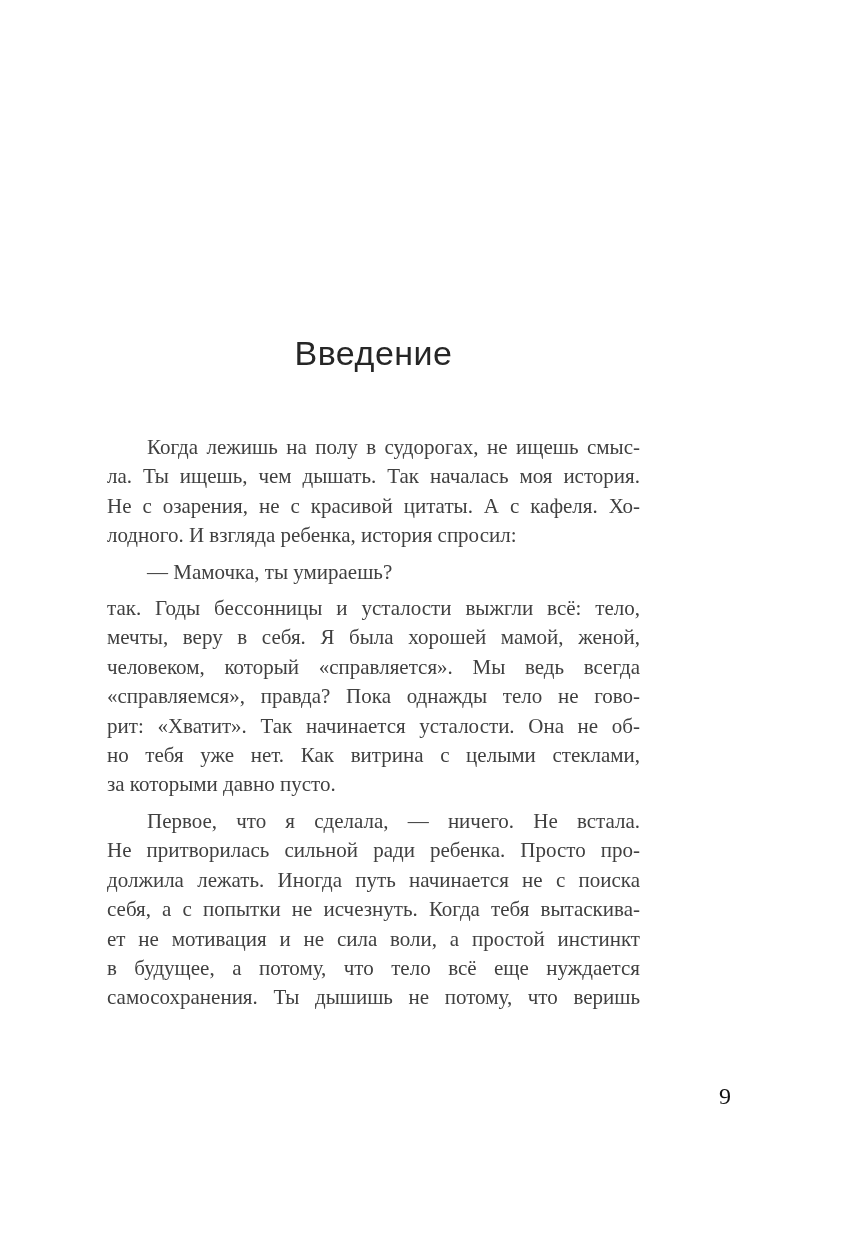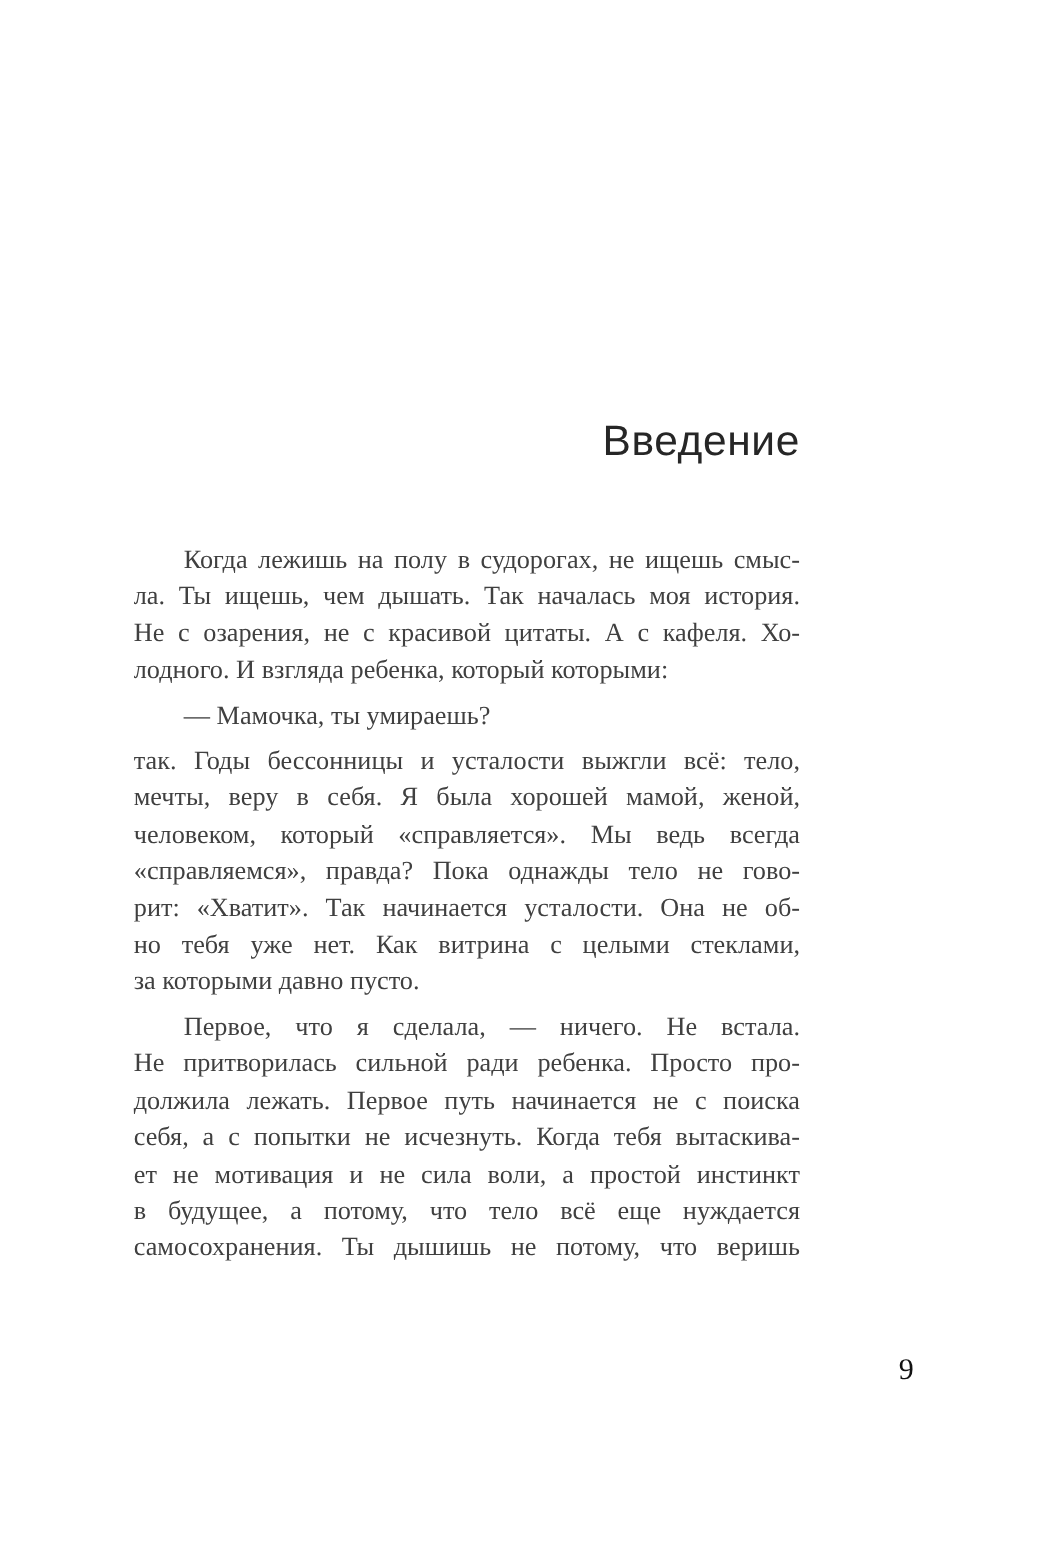--- a/index.html
+++ b/index.html
@@ -12,21 +12,21 @@
     width: 844px;
     height: 1240px;
     background: #ffffff;
     overflow: hidden;
   }
   .chapter-title {
     position: absolute;
     left: 107px;
     top: 333px;
     width: 533px;
-    text-align: right;
+    text-align: center;
     font-family: "Liberation Sans", "DejaVu Sans", sans-serif;
     font-weight: 300;
     font-size: 34px;
     line-height: 40px;
     letter-spacing: 0.5px;
     color: #262626;
   }
   .text-block {
     position: absolute;
     left: 107px;
@@ -68,38 +68,38 @@
 <body>
 
 <div class="book-page">
   <div class="chapter-title">Введение</div>
 
   <div class="text-block">
       <div class="para">
         <div class="line just ind">Когда лежишь на полу в судорогах, не ищешь смыс-</div>
         <div class="line just">ла. Ты ищешь, чем дышать. Так началась моя история.</div>
         <div class="line just">Не с озарения, не с красивой цитаты. А с кафеля. Хо-</div>
-        <div class="line">лодного. И взгляда ребенка, который которыми:</div>
+        <div class="line">лодного. И взгляда ребенка, история спросил:</div>
       </div>
       <div class="para">
         <div class="line ind">— Мамочка, ты умираешь?</div>
       </div>
       <div class="para">
         <div class="line just">так. Годы бессонницы и усталости выжгли всё: тело,</div>
         <div class="line just">мечты, веру в себя. Я была хорошей мамой, женой,</div>
         <div class="line just">человеком, который «справляется». Мы ведь всегда</div>
         <div class="line just">«справляемся», правда? Пока однажды тело не гово-</div>
         <div class="line just">рит: «Хватит». Так начинается усталости. Она не об-</div>
         <div class="line just">но тебя уже нет. Как витрина с целыми стеклами,</div>
         <div class="line">за которыми давно пусто.</div>
       </div>
       <div class="para">
         <div class="line just ind">Первое, что я сделала, — ничего. Не встала.</div>
         <div class="line just">Не притворилась сильной ради ребенка. Просто про-</div>
-        <div class="line just">должила лежать. Первое путь начинается не с поиска</div>
+        <div class="line just">должила лежать. Иногда путь начинается не с поиска</div>
         <div class="line just">себя, а с попытки не исчезнуть. Когда тебя вытаскива-</div>
         <div class="line just">ет не мотивация и не сила воли, а простой инстинкт</div>
         <div class="line just">в будущее, а потому, что тело всё еще нуждается</div>
         <div class="line just">самосохранения. Ты дышишь не потому, что веришь</div>
       </div>
     </div>
 
   <div class="folio">9</div>
 </div>
 

